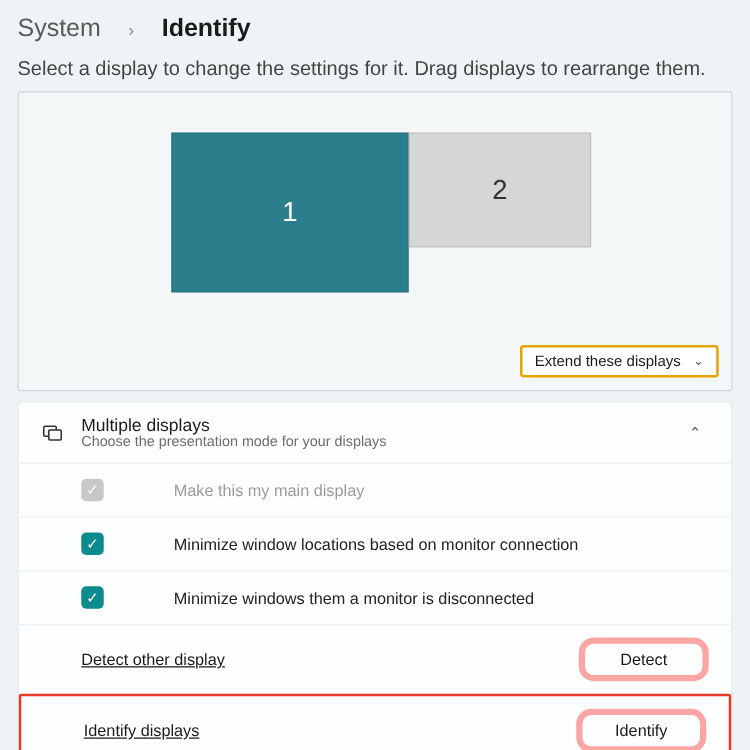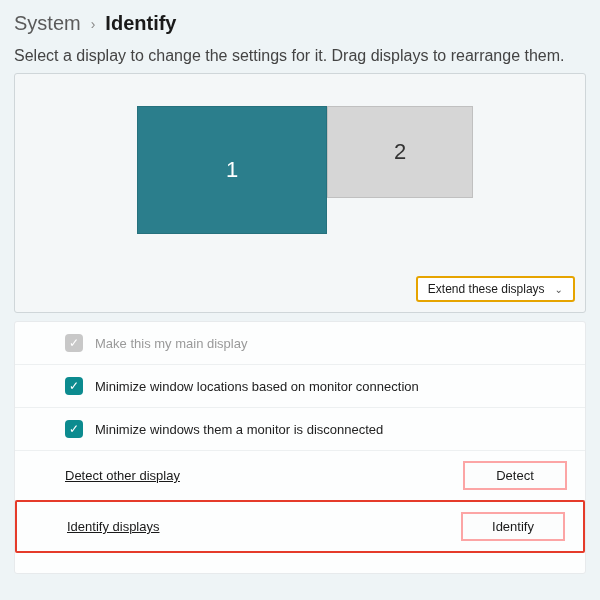--- a/index.html
+++ b/index.html
@@ -7,21 +7,21 @@
     font-family: "Segoe UI", -apple-system, sans-serif;
     background: #eef4f6;
     width: 600px;
     height: 600px;
     overflow: hidden;
     font-size: 13px;
     color: #1a1a1a;
   }
   .container { padding: 12px 14px 0 14px; }
   .breadcrumb {
-    display: flex; align-items: center; gap: 10px;
+    display: flex; align-items: center; gap: 22px;
     font-size: 20px; margin-bottom: 12px;
   }
   .breadcrumb .sys { color: #5a5a5a; font-weight: 500; }
   .breadcrumb .chev { color: #888; font-size: 14px; }
   .breadcrumb .cur { font-weight: 600; }
   .hint { font-size: 16px; color: #444; margin-bottom: 8px; }
   .arrange-box {
     border: 1px solid #cfd6d9;
     background: #f4f7f8;
     border-radius: 3px;
@@ -69,40 +69,40 @@
   .panel-header .subtitle { font-size: 11.5px; color: #6b6b6b; }
   .panel-header .caret { font-size: 12px; color: #555; }
 
   .row {
     display: flex; align-items: center; gap: 12px;
     padding: 12px 18px 12px 50px;
     border-bottom: 1px solid #edf0f1;
     font-size: 13px; color: #222;
   }
   .row:last-child { border-bottom: none; }
-  .row .label { flex: 1; }
+  .row .label { flex: 1; margin-left: 44px; }
   .checkbox {
     width: 18px; height: 18px; border-radius: 4px;
     display: flex; align-items: center; justify-content: center;
     font-size: 12px; flex-shrink: 0;
   }
   .cb-on { background: #0c8b8f; color: #fff; }
   .cb-disabled { background: #c8c8c8; color: #fff; }
   .row.disabled .label { color: #9a9a9a; }
   .action-row {
     display: flex; align-items: center;
     padding: 10px 18px 10px 50px;
     border-bottom: 1px solid #edf0f1;
   }
   .action-row:last-child{border-bottom:none;}
   .action-row .label { flex: 1; font-size: 13px; text-decoration: underline; }
   .btn {
     min-width: 104px; text-align: center;
-    padding: 5px 0; border: 2px solid #fca5a5;
-    border-radius: 0; background: #fcfdfd;
+    padding: 5px 0; border: 5px solid #fca5a5;
+    border-radius: 12px; background: #fcfdfd;
     font-size: 13px; cursor: pointer;
   }
   .hl-row {
     border: 2px solid #e53b2a; border-radius: 2px;
     margin-top:-1px;
   }
 </style>
 </head>
 <body>
 
@@ -121,20 +121,33 @@
     </div>
     <div class="extend-wrap">
       <div class="extend-select">
         <span>Extend these displays</span>
         <span class="chev-dn">⌄</span>
       </div>
     </div>
   </div>
 
   <div class="panel">
+    <div class="panel-header">
+      <span class="icon">
+        <svg width="16" height="16" viewBox="0 0 16 16" fill="none" stroke="#333" stroke-width="1.3">
+          <rect x="1" y="3" width="10" height="8" rx="1"></rect>
+          <rect x="5" y="6" width="10" height="8" rx="1" fill="#fdfefe"></rect>
+        </svg>
+      </span>
+      <div class="titles">
+        <div class="title">Multiple displays</div>
+        <div class="subtitle">Choose the presentation mode for your displays</div>
+      </div>
+      <span class="caret">⌃</span>
+    </div>
 
     <div class="row disabled">
       <div class="checkbox cb-disabled">✓</div>
       <div class="label">Make this my main display</div>
     </div>
 
     <div class="row">
       <div class="checkbox cb-on">✓</div>
       <div class="label">Minimize window locations based on monitor connection</div>
     </div>

